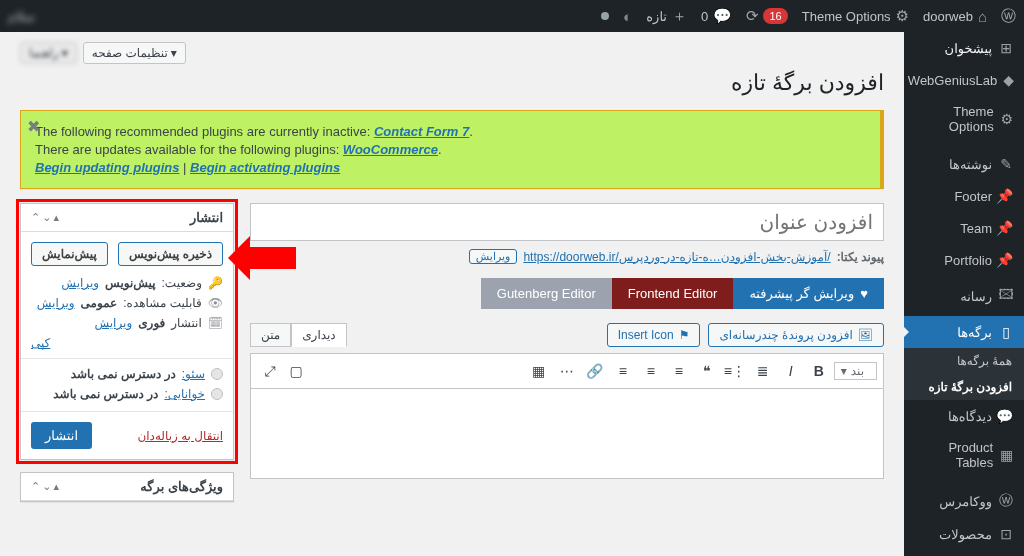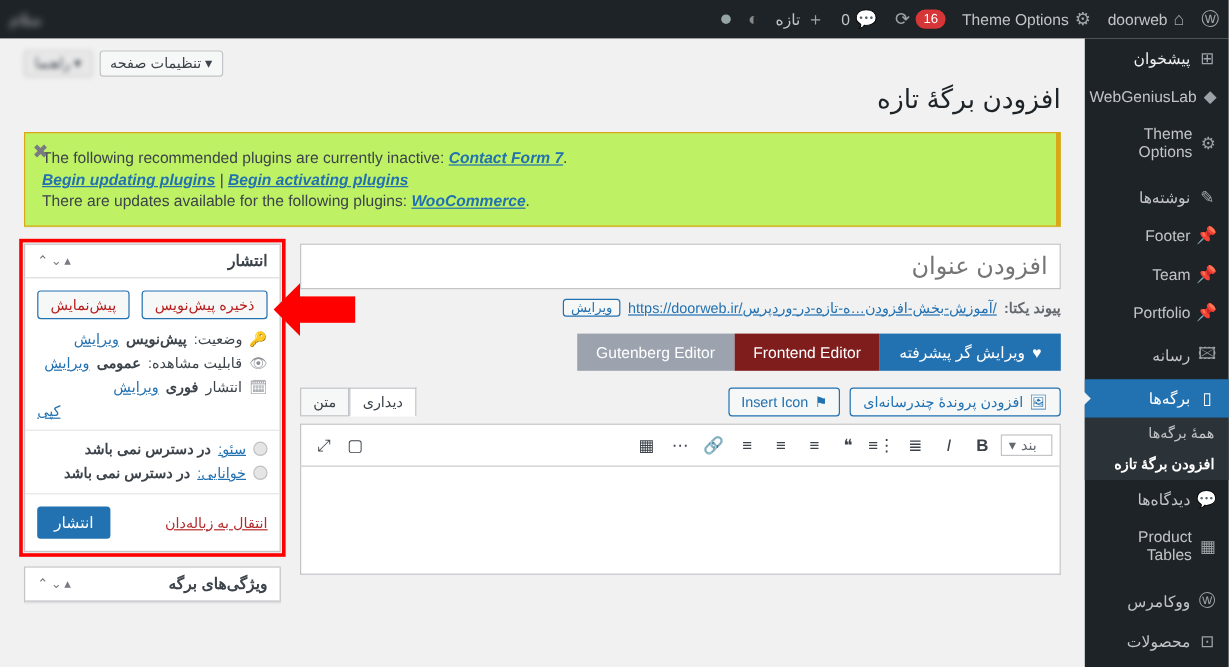--- a/index.html
+++ b/index.html
@@ -72,21 +72,21 @@
   .editor-body { background:#fff; border:1px solid #c3c4c7; border-top:0; height:90px; }
 
   
   .postbox { background:#fff; border:1px solid #c3c4c7; box-shadow:0 1px 1px rgba(0,0,0,.04); margin-bottom:12px; }
   .postbox.hl { outline:3px solid #ff0000; outline-offset:1px; }
   .postbox .hd { padding:6px 10px; display:flex; align-items:center; justify-content:space-between; border-bottom:1px solid #dcdcde; }
   .postbox .hd .tt { font-size:13px; font-weight:600; }
   .postbox .hd .ctr { display:flex; gap:2px; color:#787c82; font-size:11px; direction:ltr; }
   .publish-body { padding:10px; }
   .pb-row1 { display:flex; justify-content:space-between; gap:8px; margin-bottom:10px; }
-  .pb-row1 .btn-out2 { background:#f6f7f7; border:1px solid #2271b1; color:#b91c1c; padding:4px 10px; border-radius:3px; font-size:12px; cursor:pointer; }
+  .pb-row1 .btn-out2 { background:#f6f7f7; border:1px solid #2271b1; color:#404040; padding:4px 10px; border-radius:3px; font-size:12px; cursor:pointer;font-weight:bold; }
   .pb-line { display:flex; align-items:center; gap:6px; font-size:12px; margin:6px 0; color:#3c434a; }
   .pb-line .ico { color:#8c8f94; }
   .pb-line b { font-weight:600; }
   .pb-line a { color:#2271b1; text-decoration:underline; }
   .pb-line.copy a { color:#2271b1; }
   .yoast-sep { border-top:1px solid #e5e5e5; margin:8px -10px; }
   .yoast-line { display:flex; align-items:center; gap:6px; font-size:12px; margin:6px 0; }
   .yoast-line .dot { width:12px; height:12px; border-radius:50%; background:#e5e5e5; border:1px solid #c0c0c0; }
   .yoast-line a { color:#2271b1; text-decoration:underline; }
   .pb-foot { border-top:1px solid #e5e5e5; margin:10px -10px -10px -10px; padding:10px; display:flex; justify-content:space-between; align-items:center; }
@@ -203,22 +203,22 @@
 
   <div class="screen-tabs">
     <div class="tab blur"><span>راهنما</span> ▾</div>
     <div class="tab"><span>تنظیمات صفحه</span> ▾</div>
   </div>
 
   <h1 class="page-title">افزودن برگهٔ تازه</h1>
 
   <div class="notice">
     <p><span>The following recommended plugins are currently inactive: </span><a>Contact Form 7</a>.</p>
+    <p><span>There are updates available for the following plugins: </span><a>WooCommerce</a>.</p>
     <p><a>Begin updating plugins</a> | <a>Begin activating plugins</a></p>
-    <p><span>There are updates available for the following plugins: </span><a>WooCommerce</a>.</p>
     <span class="dismiss">✖</span>
   </div>
 
   <div class="cols">
 
     <div class="side">
 
       <div class="postbox hl">
         <div class="hd">
           <span class="tt">انتشار</span>

